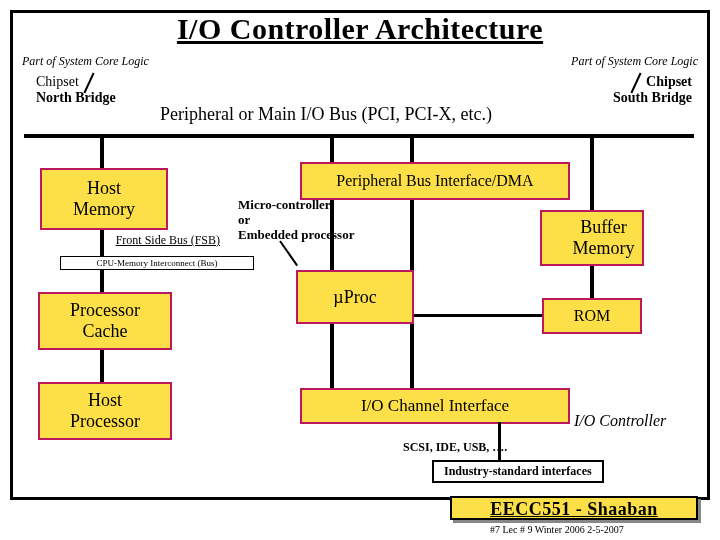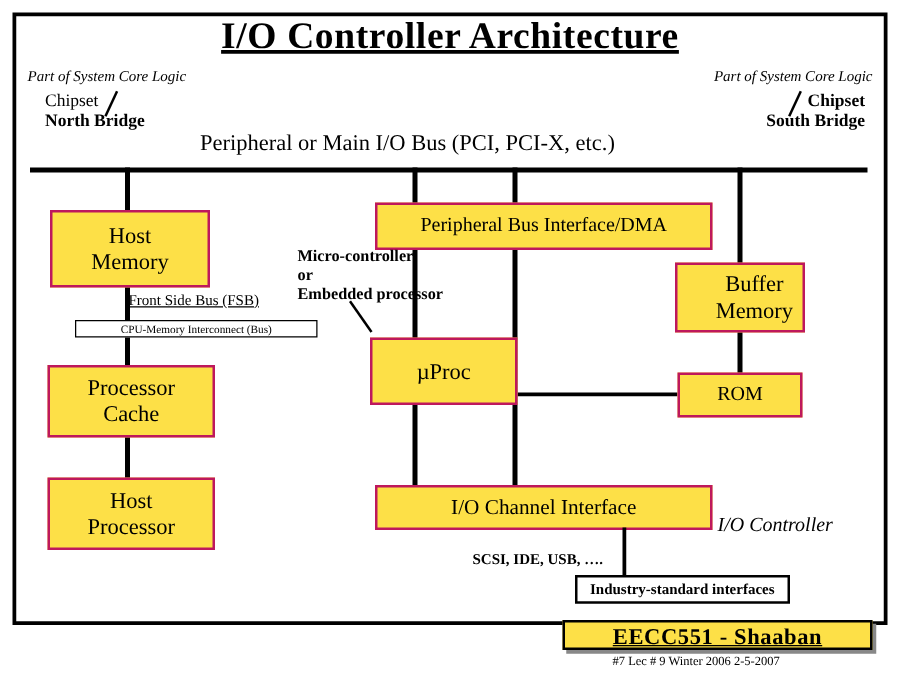--- a/index.html
+++ b/index.html
@@ -60,21 +60,21 @@
     text-align: center;
     display: flex; flex-direction: column;
     align-items: center; justify-content: center;
     font-size: 18px;
   }
   .host-mem { left: 40px; top: 168px; width: 128px; height: 62px; }
   .proc-cache { left: 38px; top: 292px; width: 134px; height: 58px; }
   .host-proc { left: 38px; top: 382px; width: 134px; height: 58px; }
   .fsb {
     position: absolute; left: 90px; top: 233px; width: 130px;
-    text-align: center; font-size: 12px; text-decoration: underline;
+    text-align: right; font-size: 12px; text-decoration: underline;
   }
   .cpu-mem {
     position: absolute; left: 60px; top: 256px; width: 194px;
     border: 1px solid #000; font-size: 9px; padding: 1px 2px;
     text-align: center; background: #fff;
   }
 
   .pbi-box {
     left: 300px; top: 162px; width: 270px; height: 38px;
     font-size: 16px;
@@ -92,26 +92,26 @@
     line-height: 1.15;
   }
   .mc-point {
     position: absolute; left: 280px; top: 240px; width: 30px; height: 2px;
     background:#000; transform: rotate(55deg); transform-origin: left center;
   }
   .io-ctrl {
     position: absolute; left: 574px; top: 412px; font-style: italic; font-size: 16px;
   }
   .scsi {
-    position: absolute; left: 378px; top: 440px; font-size: 12px; font-weight: bold; text-align: center;
+    position: absolute; left: 403px; top: 440px; font-size: 12px; font-weight: bold; text-align: center;
   }
   .ind-box {
     position: absolute; left: 432px; top: 460px;
     border: 2px solid #000; font-size: 12px; font-weight: bold;
-    padding: 2px 10px; background: #fff; margin-left: 28px;
+    padding: 2px 10px; background: #fff;
   }
   .ind-line { position:absolute; left:498px; top:422px; width:3px; height:38px; background:#000; }
   .rom-conn { position:absolute; left:414px; top:314px; width:128px; height:3px; background:#000; }
 
   .footer {
     position: absolute; left: 450px; top: 496px;
     width: 248px; height: 24px;
     border: 2px solid #000;
     background: #fde047;
     box-shadow: 3px 3px 0 #888;

